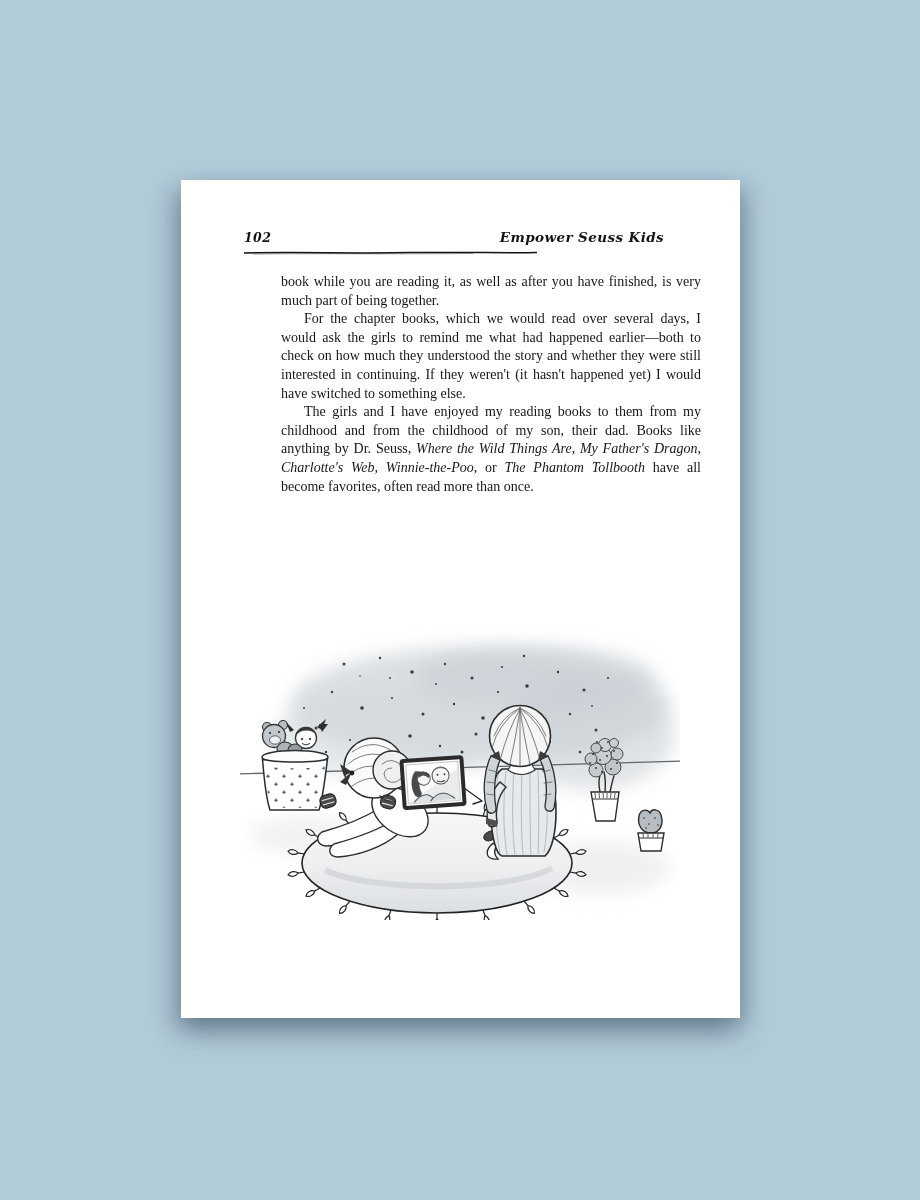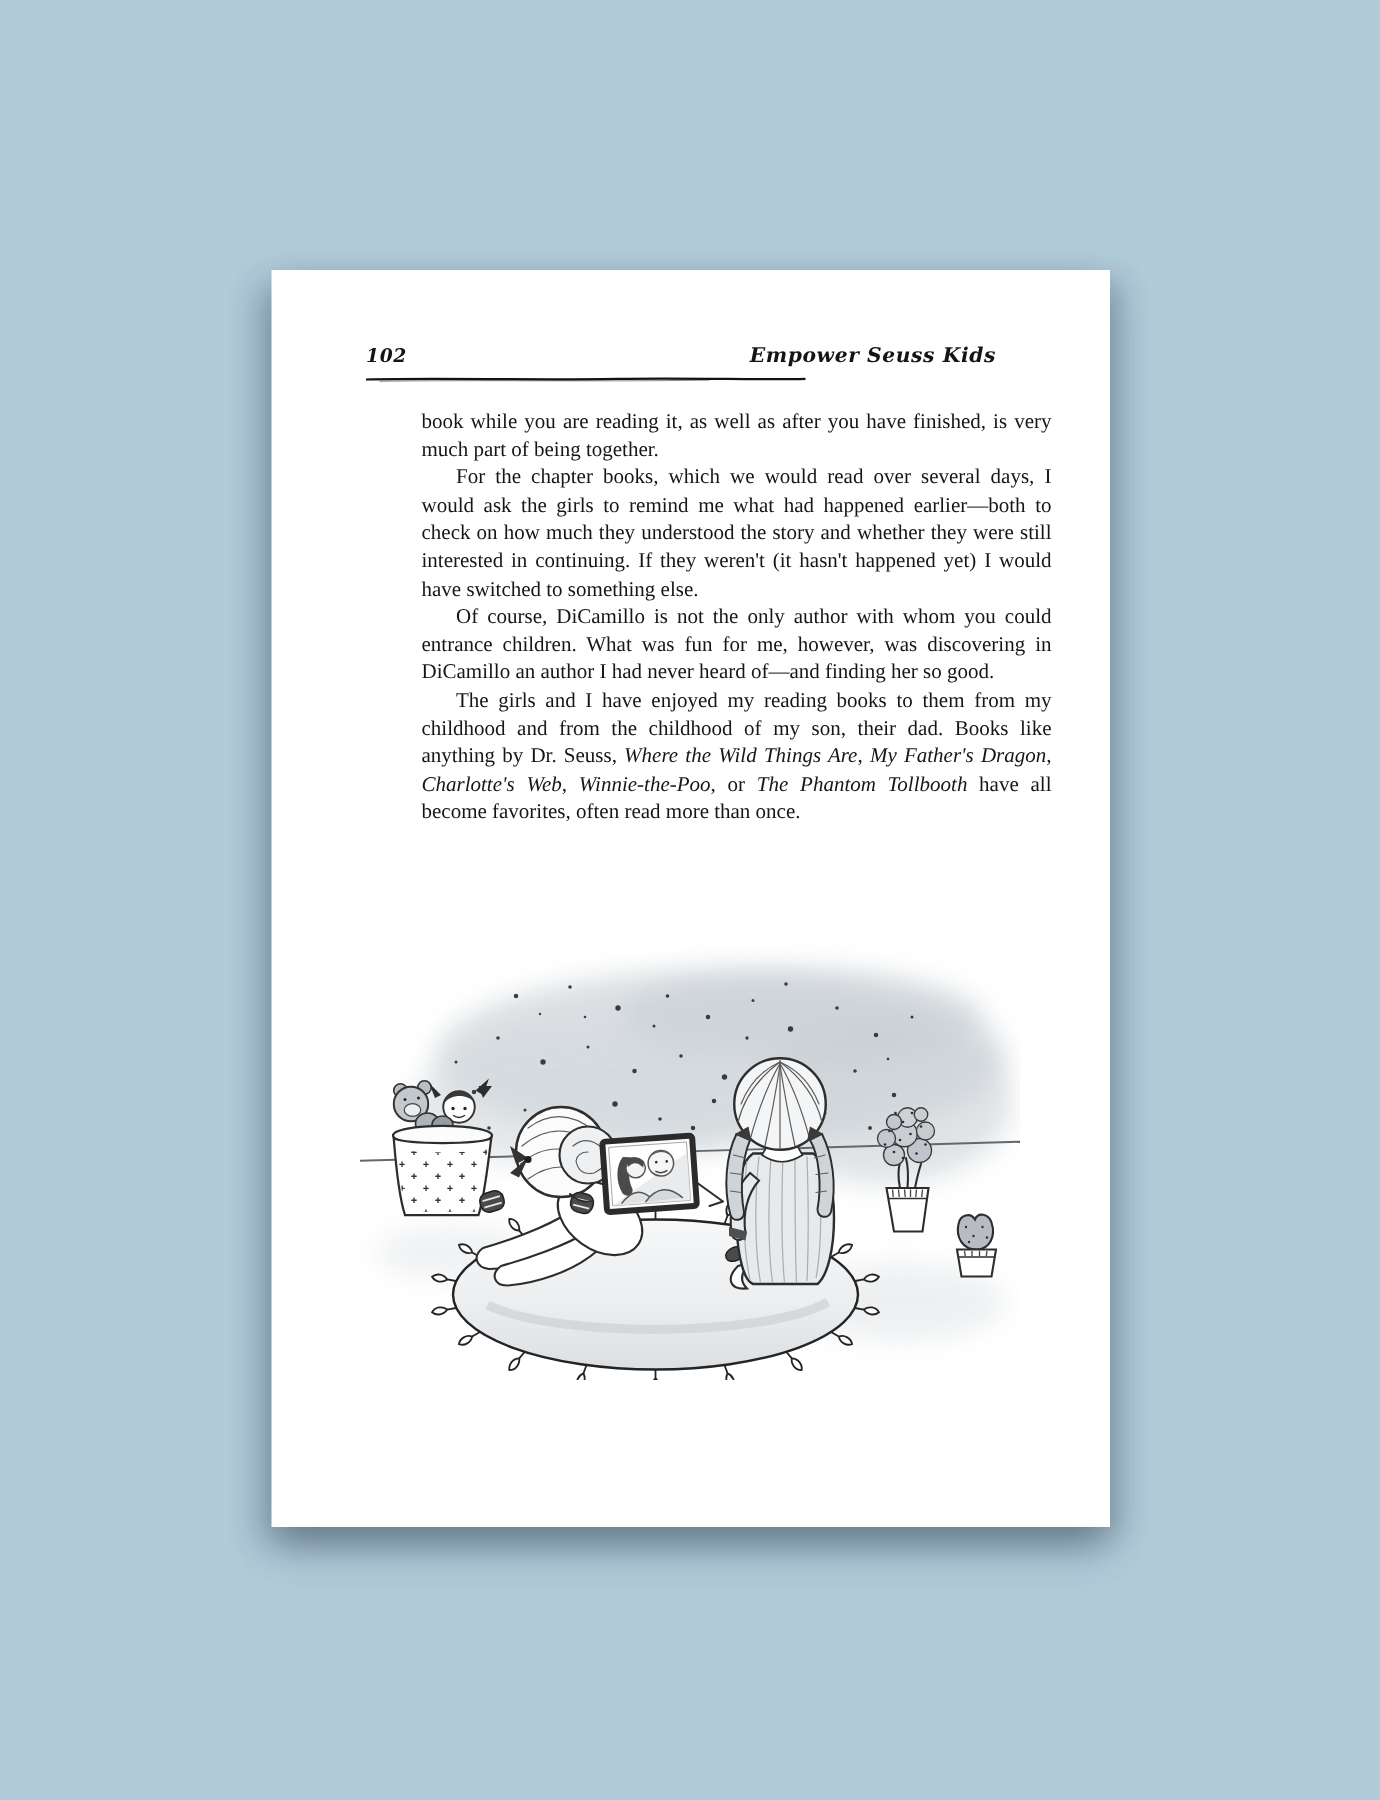--- a/index.html
+++ b/index.html
@@ -55,21 +55,20 @@
   </div>
 
   <svg class="rule" width="296" height="6">
     <path d="M1,3 C50,1.8 110,3.6 168,2.6 C220,1.8 262,3.4 294,2.6" stroke="#121212" stroke-width="1.5" fill="none"></path>
     <path d="M10,4.2 C80,3.2 150,4.6 230,3.4" stroke="#121212" stroke-width=".6" fill="none" opacity=".55"></path>
   </svg>
 
   <div class="body-text">
       <p class="para"><span>book while you are reading it, as well as after you have finished, is very much part of being together.</span></p>
       <p class="para indent"><span>For the chapter books, which we would read over several days, I would ask the girls to remind me what had happened earlier—both to check on how much they understood the story and whether they were still interested in continuing. If they weren't (it hasn't happened yet) I would have switched to something else.</span></p>
-      <p class="para indent"><span>Of course, DiCamillo is not the only author with whom you could entrance children. What was fun for me, however, was discovering in DiCamillo an author I had never heard of—and finding her so good.</span></p>
       <p class="para indent"><span>The girls and I have enjoyed my reading books to them from my childhood and from the childhood of my son, their dad. Books like anything by Dr. Seuss, </span><i>Where the Wild Things Are</i><span>, </span><i>My Father's Dragon</i><span>, </span><i>Charlotte's Web</i><span>, </span><i>Winnie-the-Poo</i><span>, or </span><i>The Phantom Tollbooth</i><span> have all become favorites, often read more than once.</span></p>
     </div>
 
   <svg class="illustration" viewBox="0 0 440 300" role="img" aria-label="Black-and-white sketch of two children on a round tasseled rug video-chatting with grandparents on a propped-up tablet; a basket of toys with a teddy bear and a doll on the left, a potted plant and a small cactus on the right, dotted watercolor wall behind.">
     <defs>
       <filter id="soft" x="-60%" y="-60%" width="220%" height="220%">
           <feGaussianBlur stdDeviation="9"></feGaussianBlur>
         </filter>
       <linearGradient id="rugGrad" x1="0" y1="0" x2="0" y2="1">
         <stop offset="0" stop-color="#f6f7f8"></stop>

